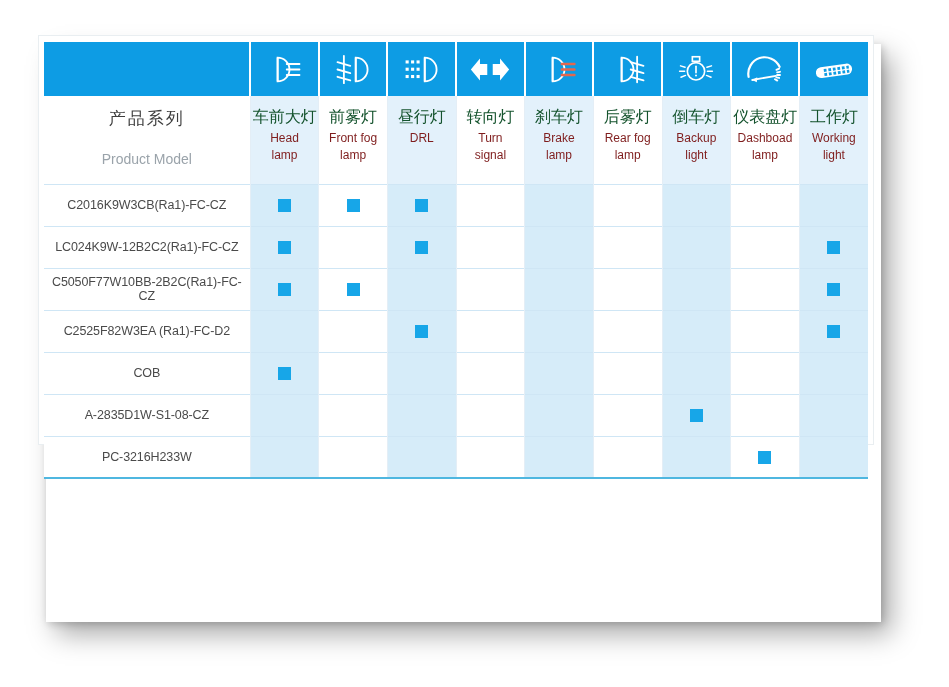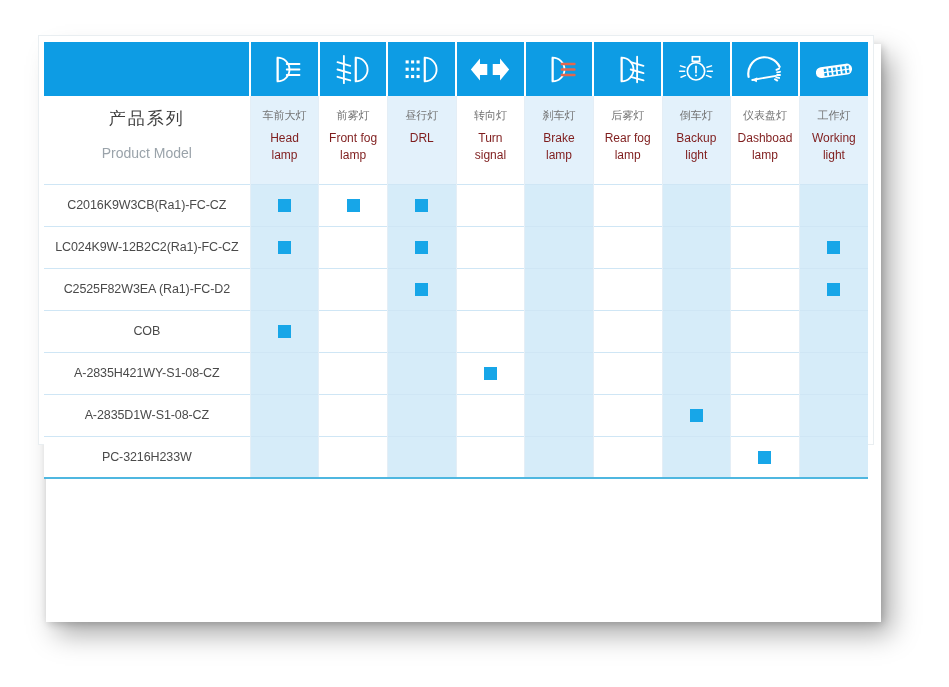--- a/index.html
+++ b/index.html
@@ -82,25 +82,25 @@
     padding: 11px 2px 6px 2px;
     text-align: center;
     background: #ffffff;
     border-right: 1px solid #e4eef6;
     box-sizing: border-box;
   }
   tr.label-row td.shaded { background: #e3f1fb; }
   tr.label-row td:last-child { border-right: none; }
 
   .lbl-cn {
-    font-size: 11px;
-    color: #737373;
+    font-size: 16px;
+    color: #14532d;
     line-height: 19px;
     white-space: nowrap;
-    font-family: Liberation Mono, monospace;
+    font-family: Liberation Serif, serif;
   }
   .lbl-en {
     font-size: 12px;
     color: #7f1d1d;
     line-height: 17px;
     margin-top: 4px;
     font-family: "Liberation Sans", sans-serif;
   }
 
   
@@ -113,21 +113,21 @@
   }
   .model-cn {
     font-size: 17px;
     color: #3d3d3d;
     letter-spacing: 2px;
     font-family: "DejaVu Sans", "Liberation Sans", sans-serif;
   }
   .model-en {
     font-size: 14px;
     color: #9aa3aa;
-    margin-top: 15px;
+    margin-top: 21px;
     font-family: "Liberation Sans", sans-serif;
   }
 
   
   tbody tr td {
     height: 42px;
     border-top: 1px solid #cfe6f5;
     border-right: 1px solid #e4eef6;
     text-align: center;
     vertical-align: middle;
@@ -388,49 +388,49 @@
             <td></td>
             <td class="shaded"><span class="mark"></span></td>
             <td></td>
             <td class="shaded"></td>
             <td></td>
             <td class="shaded"></td>
             <td></td>
             <td class="shaded"><span class="mark"></span></td>
           </tr>
           <tr>
+            <td class="model-cell">C5050F77W10BB-2B2C(Ra1)-FC-CZ</td>
+            <td class="shaded"><span class="mark"></span></td>
+            <td><span class="mark"></span></td>
+            <td class="shaded"></td>
+            <td></td>
+            <td class="shaded"></td>
+            <td></td>
+            <td class="shaded"></td>
+            <td></td>
+            <td class="shaded"><span class="mark"></span></td>
+          </tr>
+          <tr>
             <td class="model-cell">C2525F82W3EA (Ra1)-FC-D2</td>
             <td class="shaded"></td>
             <td></td>
             <td class="shaded"><span class="mark"></span></td>
             <td></td>
             <td class="shaded"></td>
             <td></td>
             <td class="shaded"></td>
             <td></td>
             <td class="shaded"><span class="mark"></span></td>
           </tr>
           <tr>
             <td class="model-cell">COB</td>
             <td class="shaded"><span class="mark"></span></td>
             <td></td>
             <td class="shaded"></td>
             <td></td>
-            <td class="shaded"></td>
-            <td></td>
-            <td class="shaded"></td>
-            <td></td>
-            <td class="shaded"></td>
-          </tr>
-          <tr>
-            <td class="model-cell">A-2835H421WY-S1-08-CZ</td>
-            <td class="shaded"></td>
-            <td></td>
-            <td class="shaded"></td>
-            <td><span class="mark"></span></td>
             <td class="shaded"></td>
             <td></td>
             <td class="shaded"></td>
             <td></td>
             <td class="shaded"></td>
           </tr>
           <tr>
             <td class="model-cell">A-2835D1W-S1-08-CZ</td>
             <td class="shaded"></td>
             <td></td>

